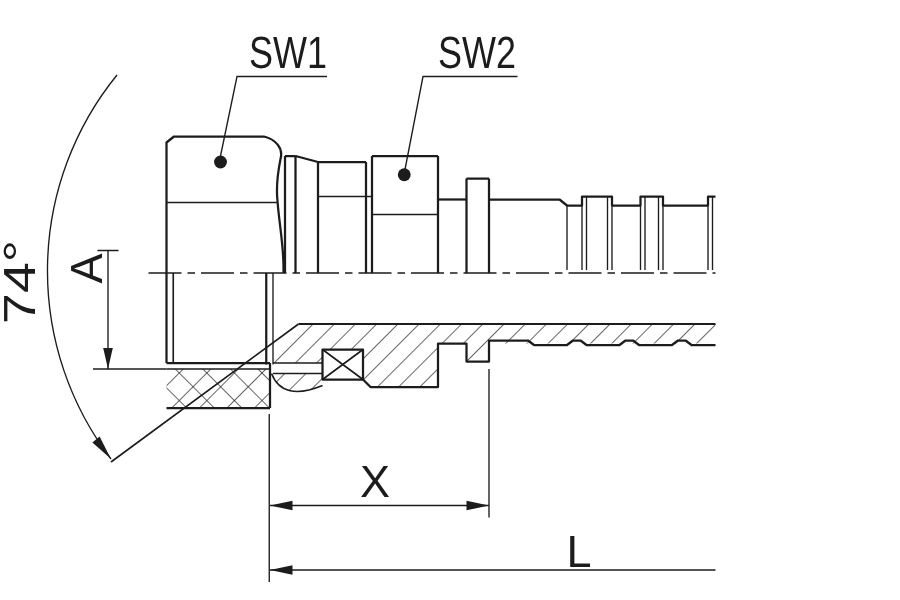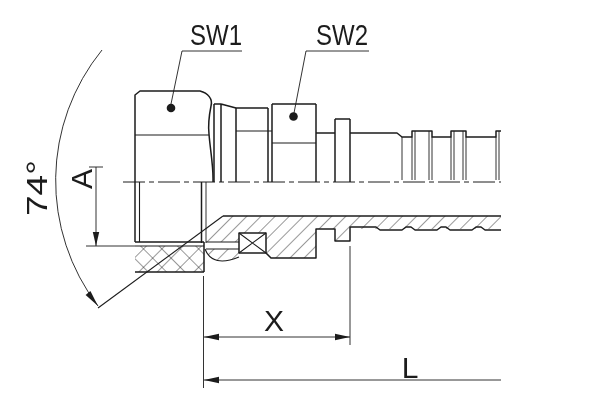--- a/index.html
+++ b/index.html
@@ -7,21 +7,20 @@
     padding: 0;
     background: #ffffff;
     font-family: "Liberation Sans", "DejaVu Sans", sans-serif;
   }
   .stage {
     position: relative;
     width: 477px;
     height: 400px;
     background: var(--bg-color, #ffffff);
     overflow: hidden;
-    padding-left: 24px;
   }
   svg.drawing {
     display: block;
     width: 600px;
     height: 400px;
     color: var(--line-color, #1c1c1c);
   }
   text.callout {
     font-family: "Liberation Sans", "DejaVu Sans", sans-serif;
     font-size: 30px;

